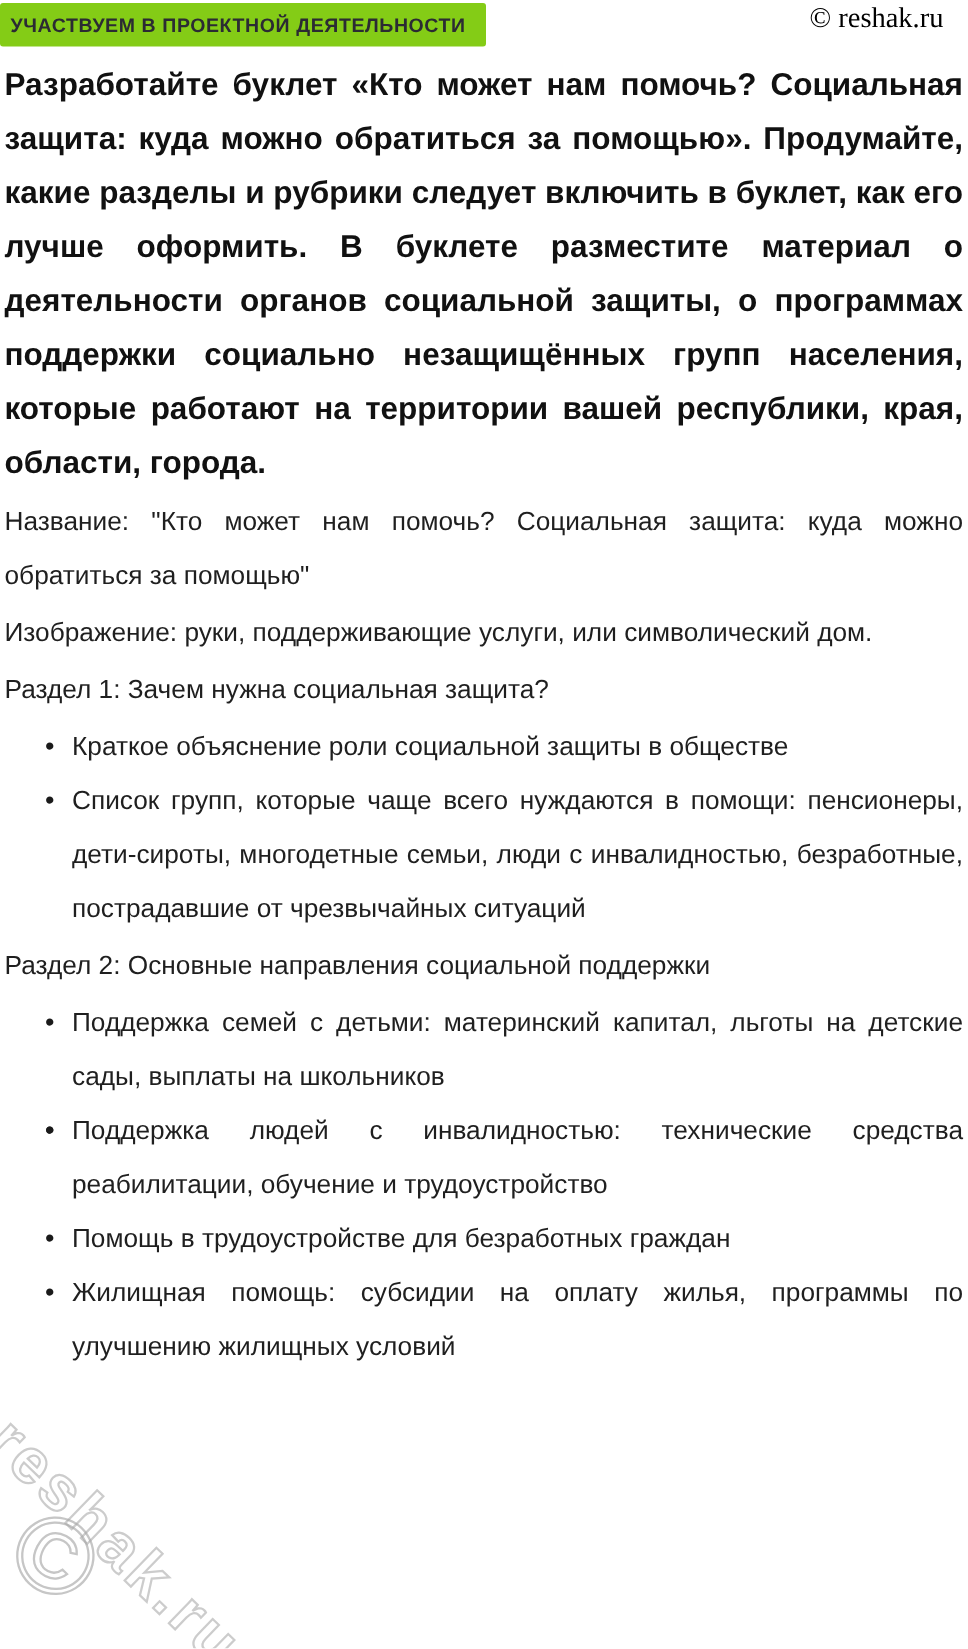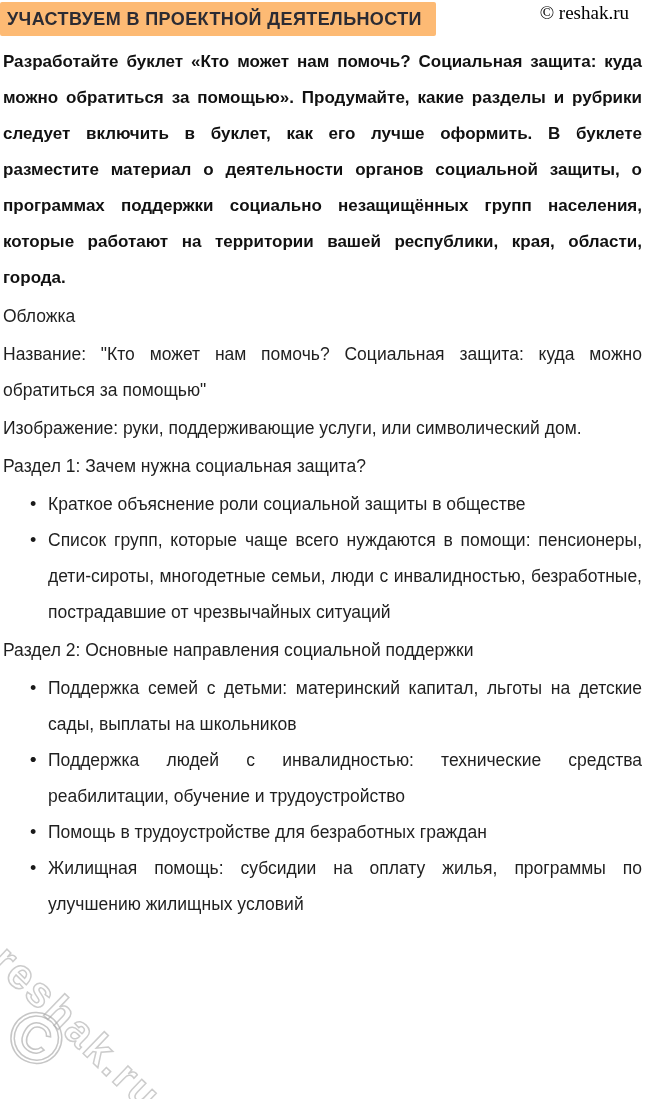--- a/index.html
+++ b/index.html
@@ -15,24 +15,24 @@
   
   .topbar {
     position: relative;
     display: flex;
     justify-content: space-between;
     align-items: flex-start;
     padding-top: 2px;
     z-index: 2;
   }
   .badge {
-    background: #fdba74;
+    background: #84cc16;
     color: #2b2b33;
     font-weight: 700;
-    font-size: 18px;
+    font-size: 13px;
     letter-spacing: 0.4px;
     line-height: 1;
     padding: 8px 14px 8px 7px;
     border-radius: 2px;
     white-space: nowrap;
   }
   .copyright {
     font-family: "Liberation Serif", serif;
     font-size: 19px;
     line-height: 1.2;
@@ -44,21 +44,21 @@
   .content {
     position: relative;
     z-index: 1;
     padding: 8px 3px 0 3px;
     font-size: 17.5px;
     line-height: 36px;
     text-align: justify;
   }
   .task {
     font-weight: 700;
-    font-size: 17px;
+    font-size: 21px;
     margin: 0;
     color: #111111;
   }
   .line {
     margin: 2px 0 0 0;
   }
   ul.bullets {
     list-style: none;
     margin: 2px 0 0 0;
     padding: 0;
@@ -120,21 +120,20 @@
 
   <div class="topbar">
     <div class="badge">УЧАСТВУЕМ В ПРОЕКТНОЙ ДЕЯТЕЛЬНОСТИ</div>
     <div class="copyright">© reshak.ru</div>
   </div>
 
   <div class="content">
 
     <p class="task">Разработайте буклет «Кто может нам помочь? Социальная защита: куда можно обратиться за помощью». Продумайте, какие разделы и рубрики следует включить в буклет, как его лучше оформить. В буклете разместите материал о деятельности органов социальной защиты, о программах поддержки социально незащищённых групп населения, которые работают на территории вашей республики, края, области, города.</p>
 
-    <p class="line">Обложка</p>
 
     <p class="line">Название: "Кто может нам помочь? Социальная защита: куда можно обратиться за помощью"</p>
 
     <p class="line">Изображение: руки, поддерживающие услуги, или символический дом.</p>
 
     <p class="line">Раздел 1: Зачем нужна социальная защита?</p>
 
     <ul class="bullets">
       <li>
         <span class="dot">•</span>

